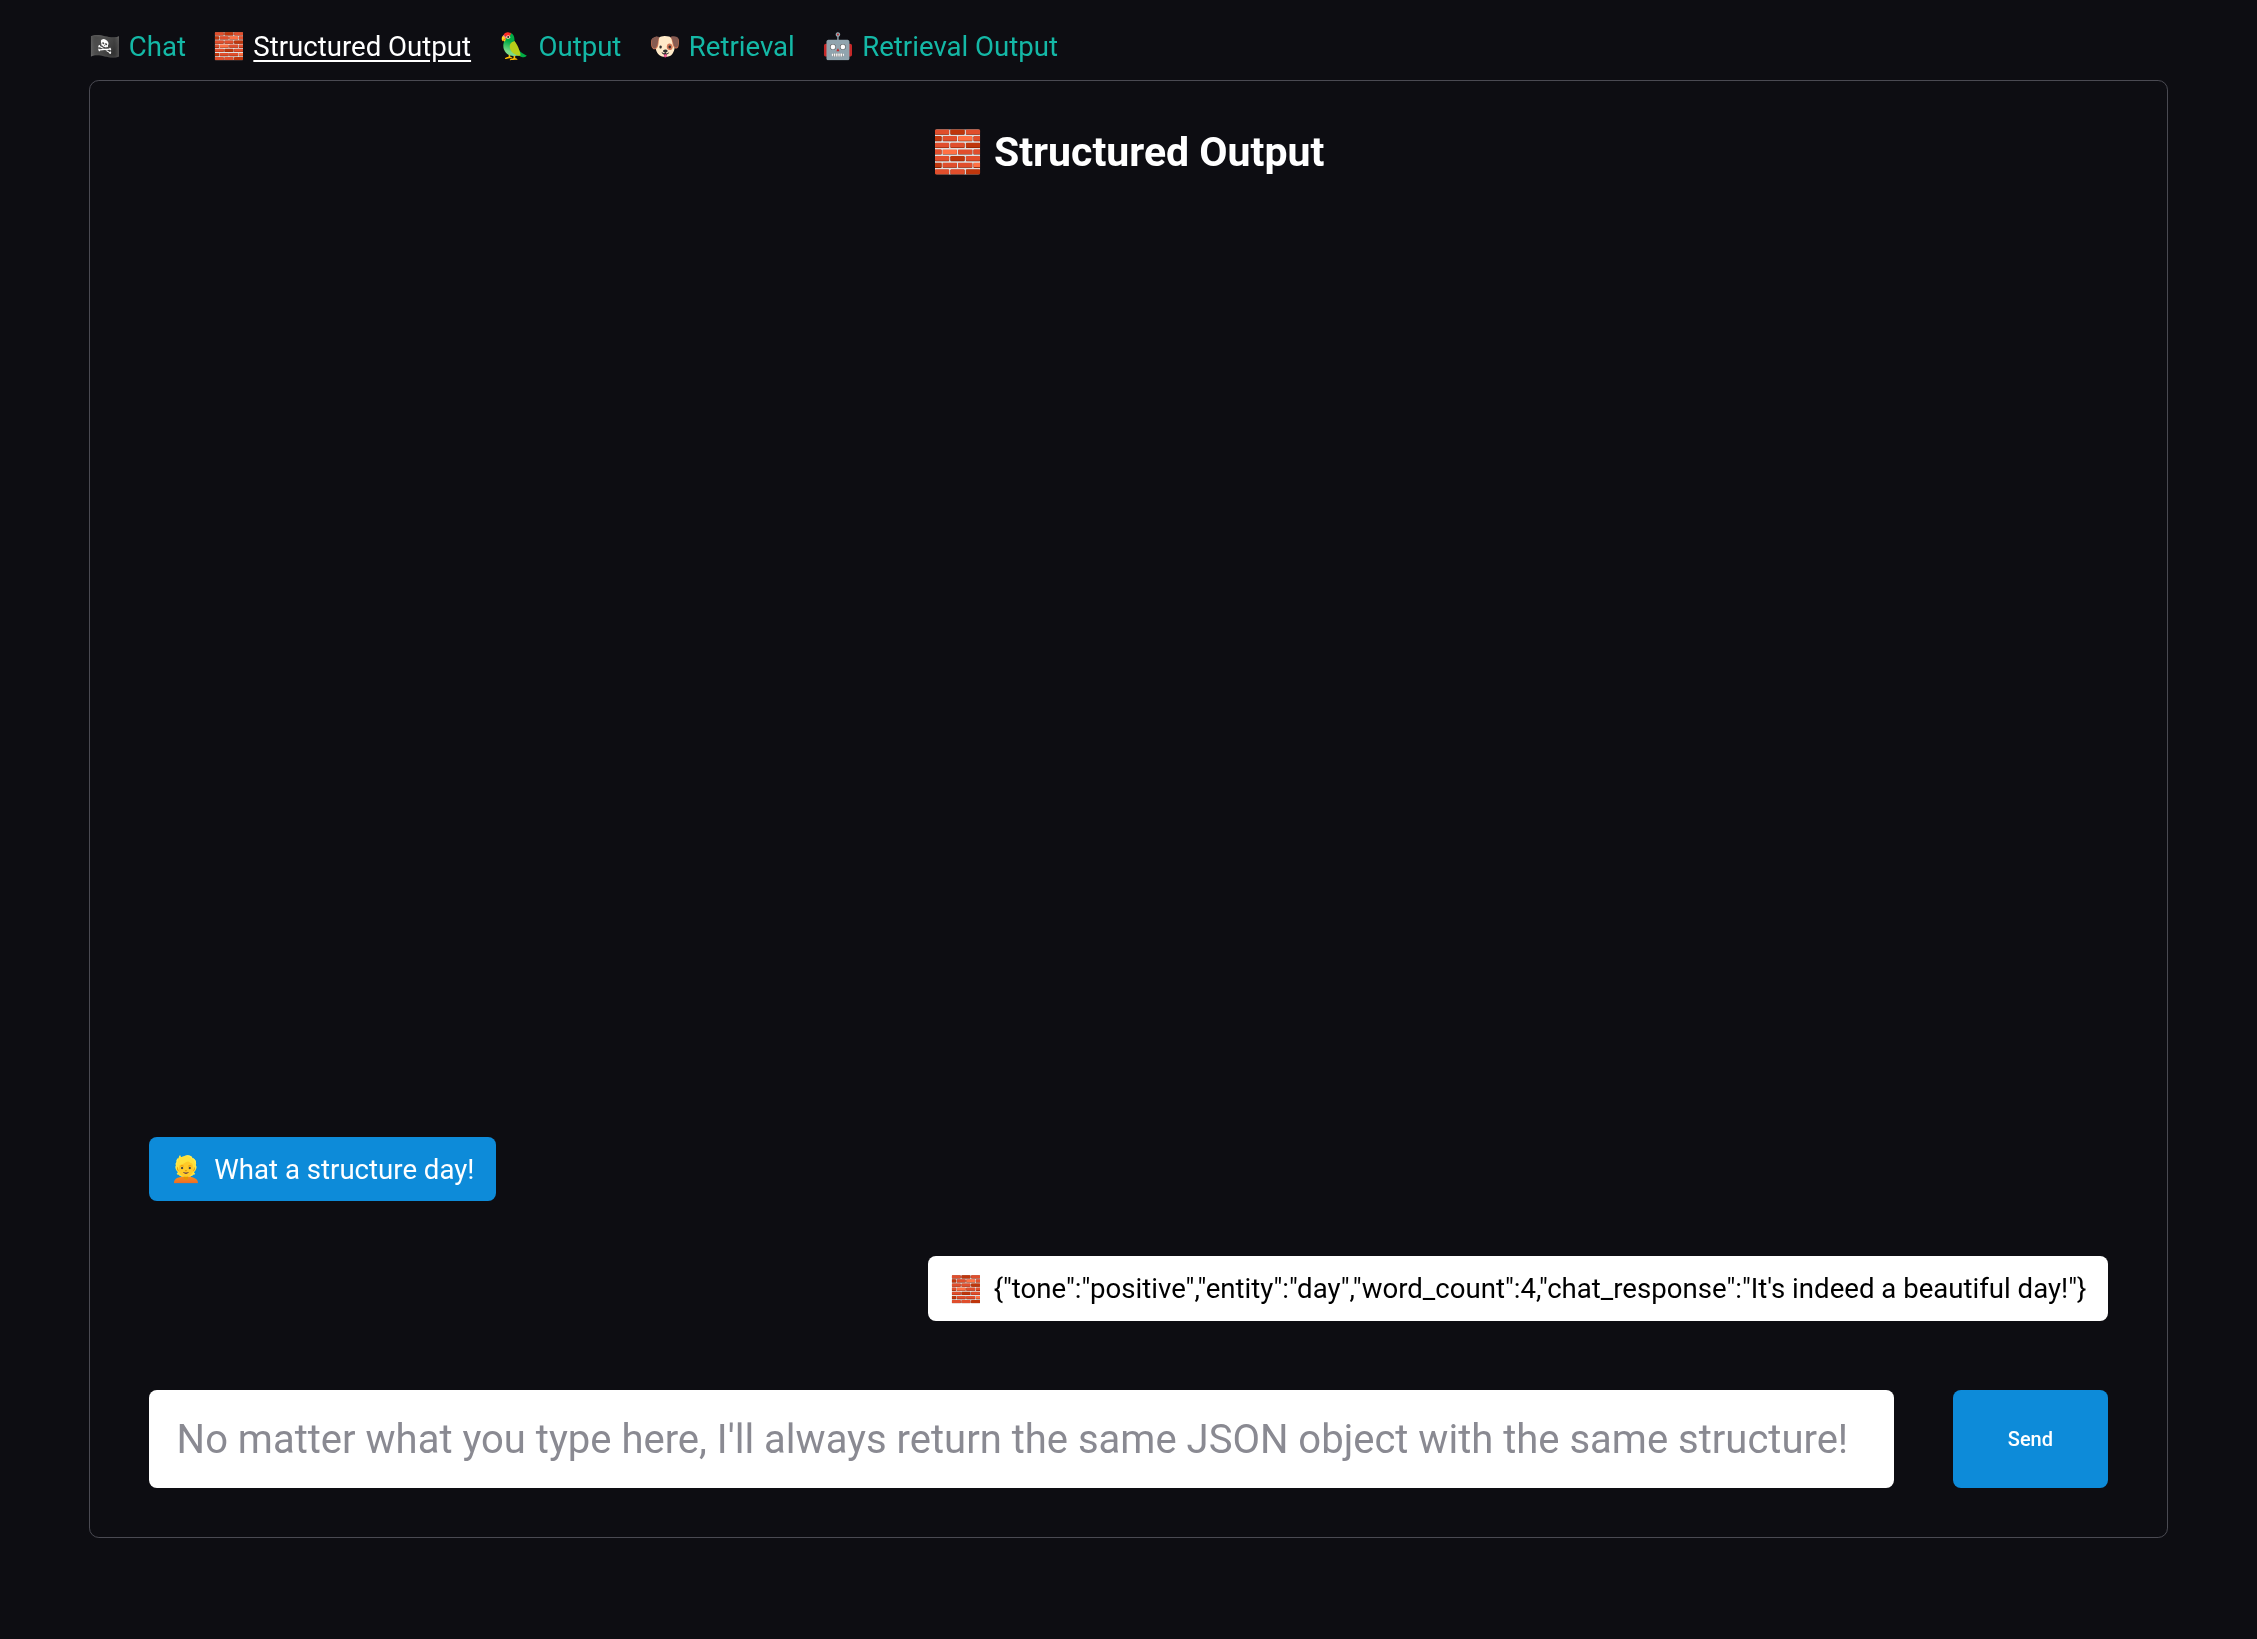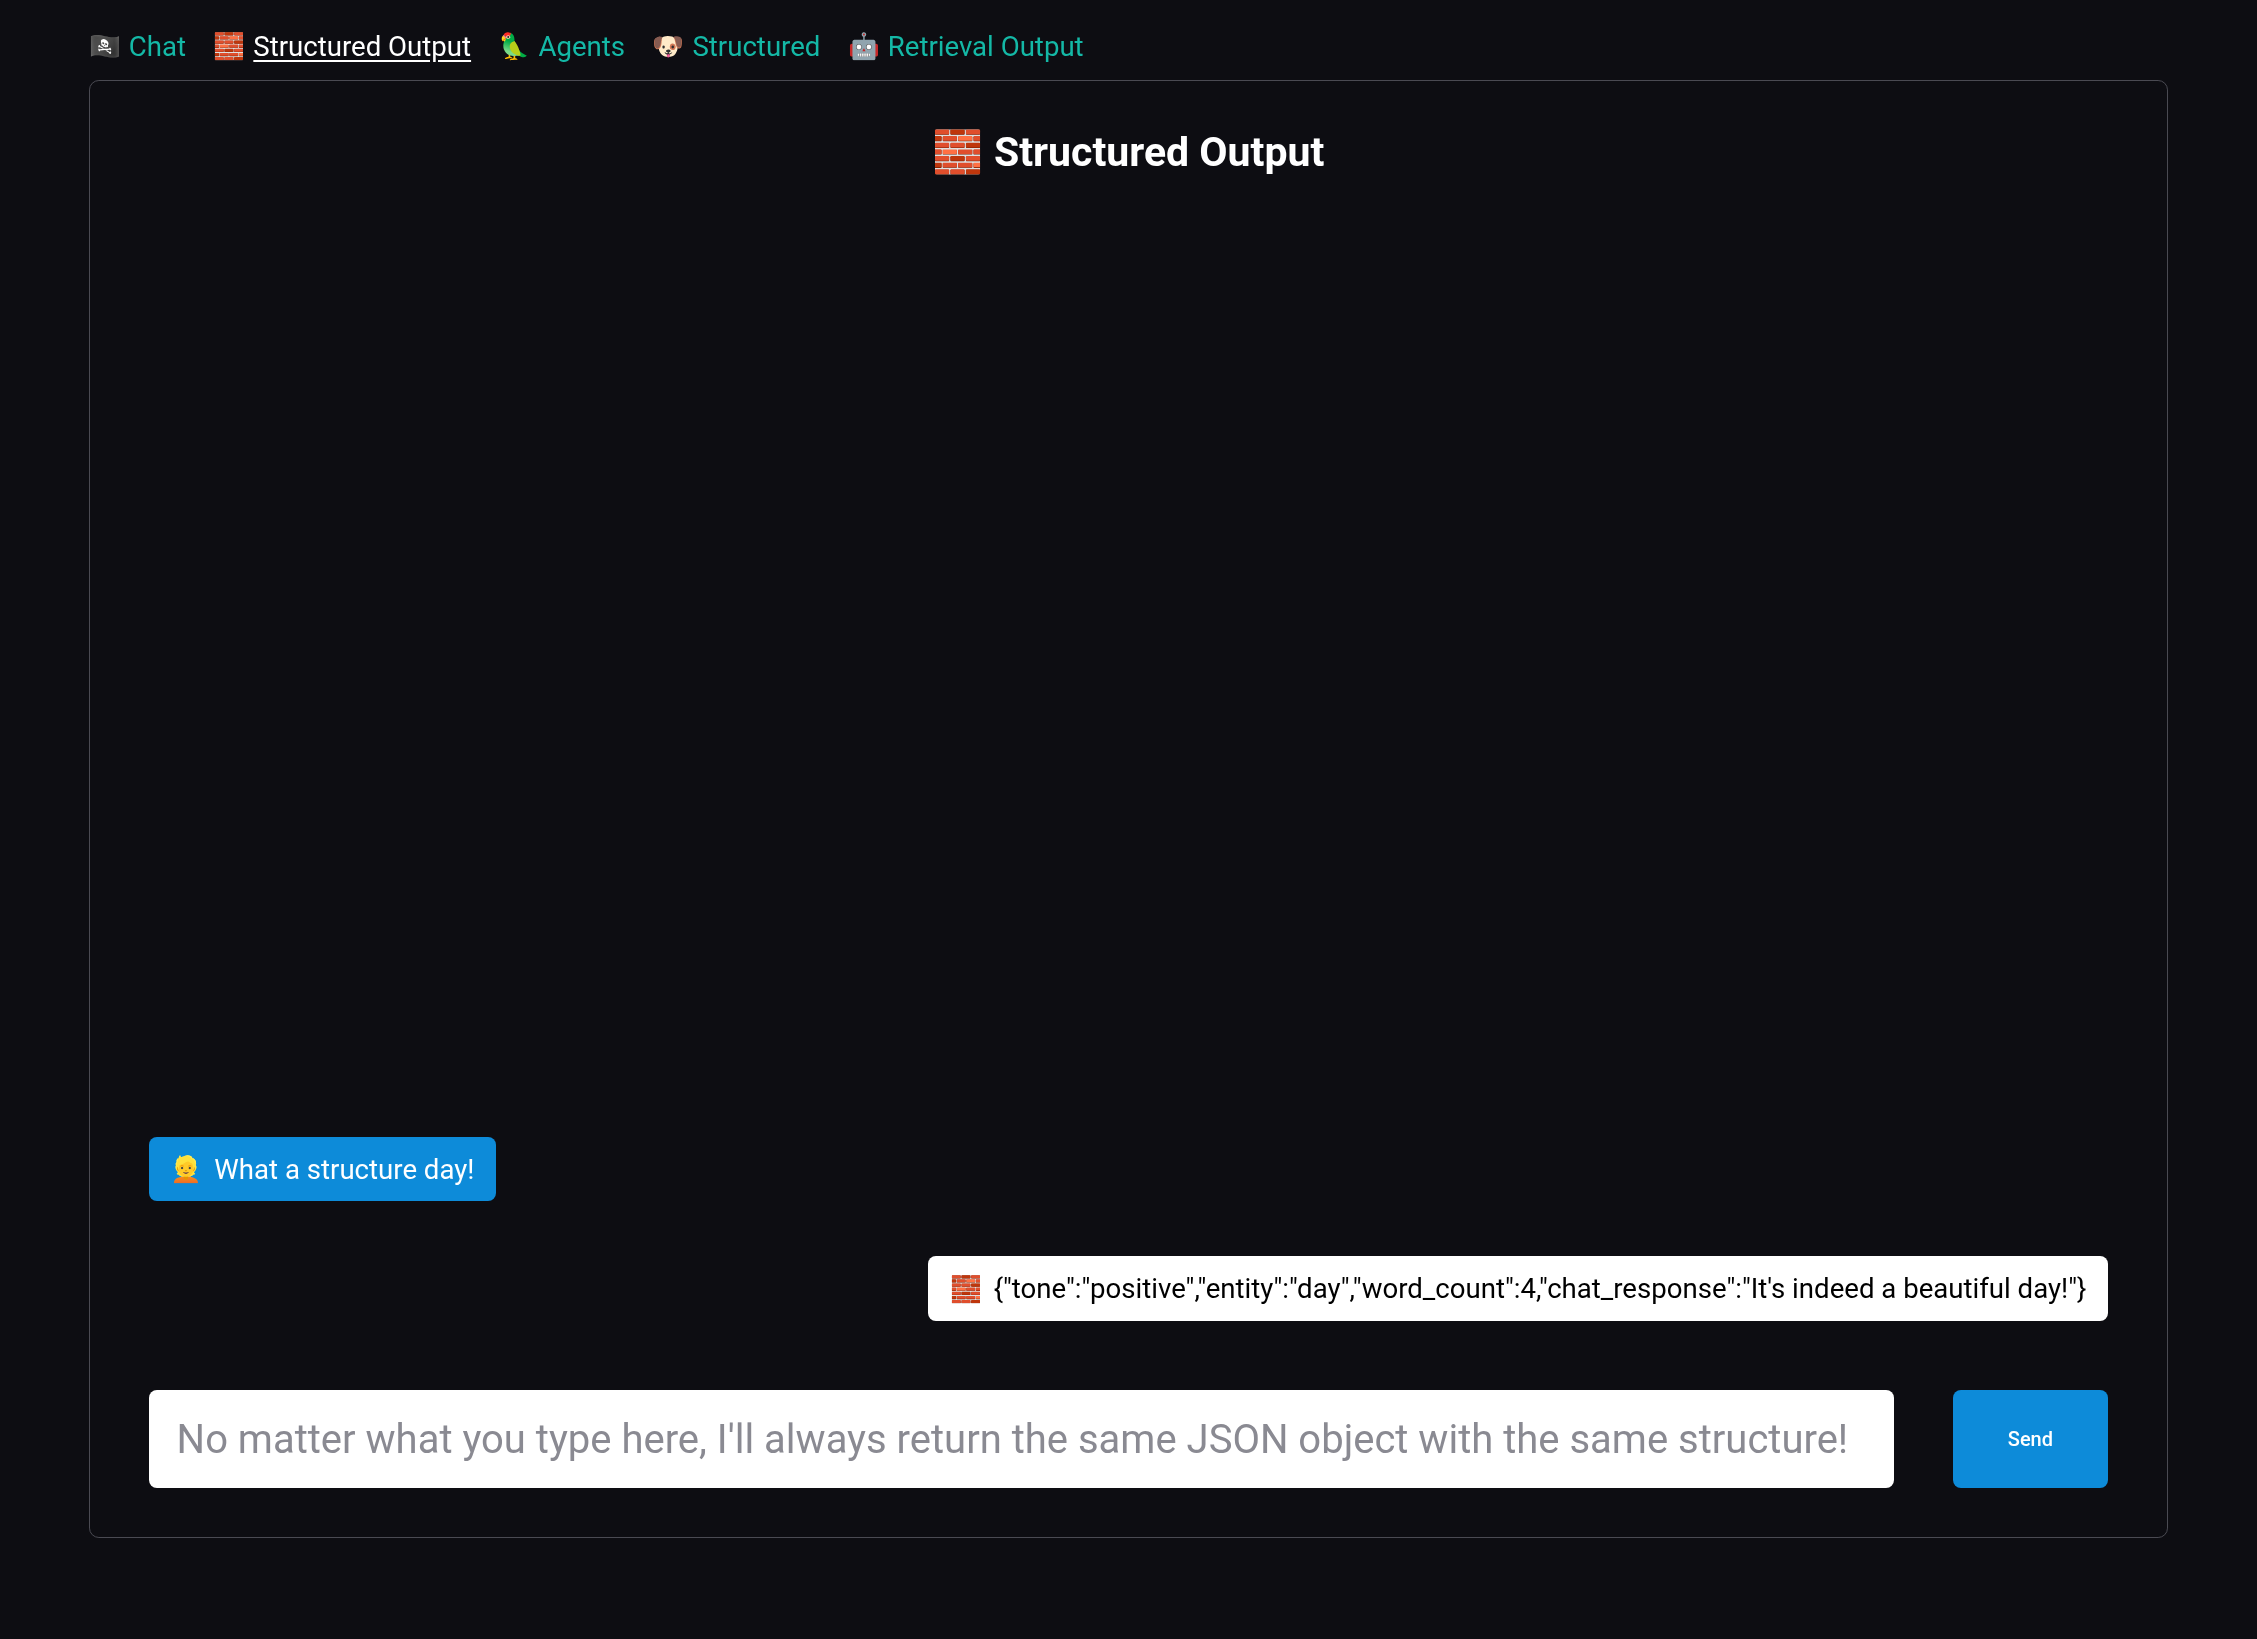--- a/index.html
+++ b/index.html
@@ -148,25 +148,25 @@
   <div class="nav-item">
     <span class="emoji">🏴‍☠️</span>
     <span class="label">Chat</span>
   </div>
   <div class="nav-item active">
     <span class="emoji">🧱</span>
     <span class="label">Structured Output</span>
   </div>
   <div class="nav-item">
     <span class="emoji">🦜</span>
-    <span class="label">Agents</span>
+    <span class="label">Output</span>
   </div>
   <div class="nav-item">
     <span class="emoji">🐶</span>
-    <span class="label">Structured</span>
+    <span class="label">Retrieval</span>
   </div>
   <div class="nav-item">
     <span class="emoji">🤖</span>
     <span class="label">Retrieval Output</span>
   </div>
 </nav>
 
 <div class="main-panel">
   <h1 class="page-title">
     <span>🧱</span>

